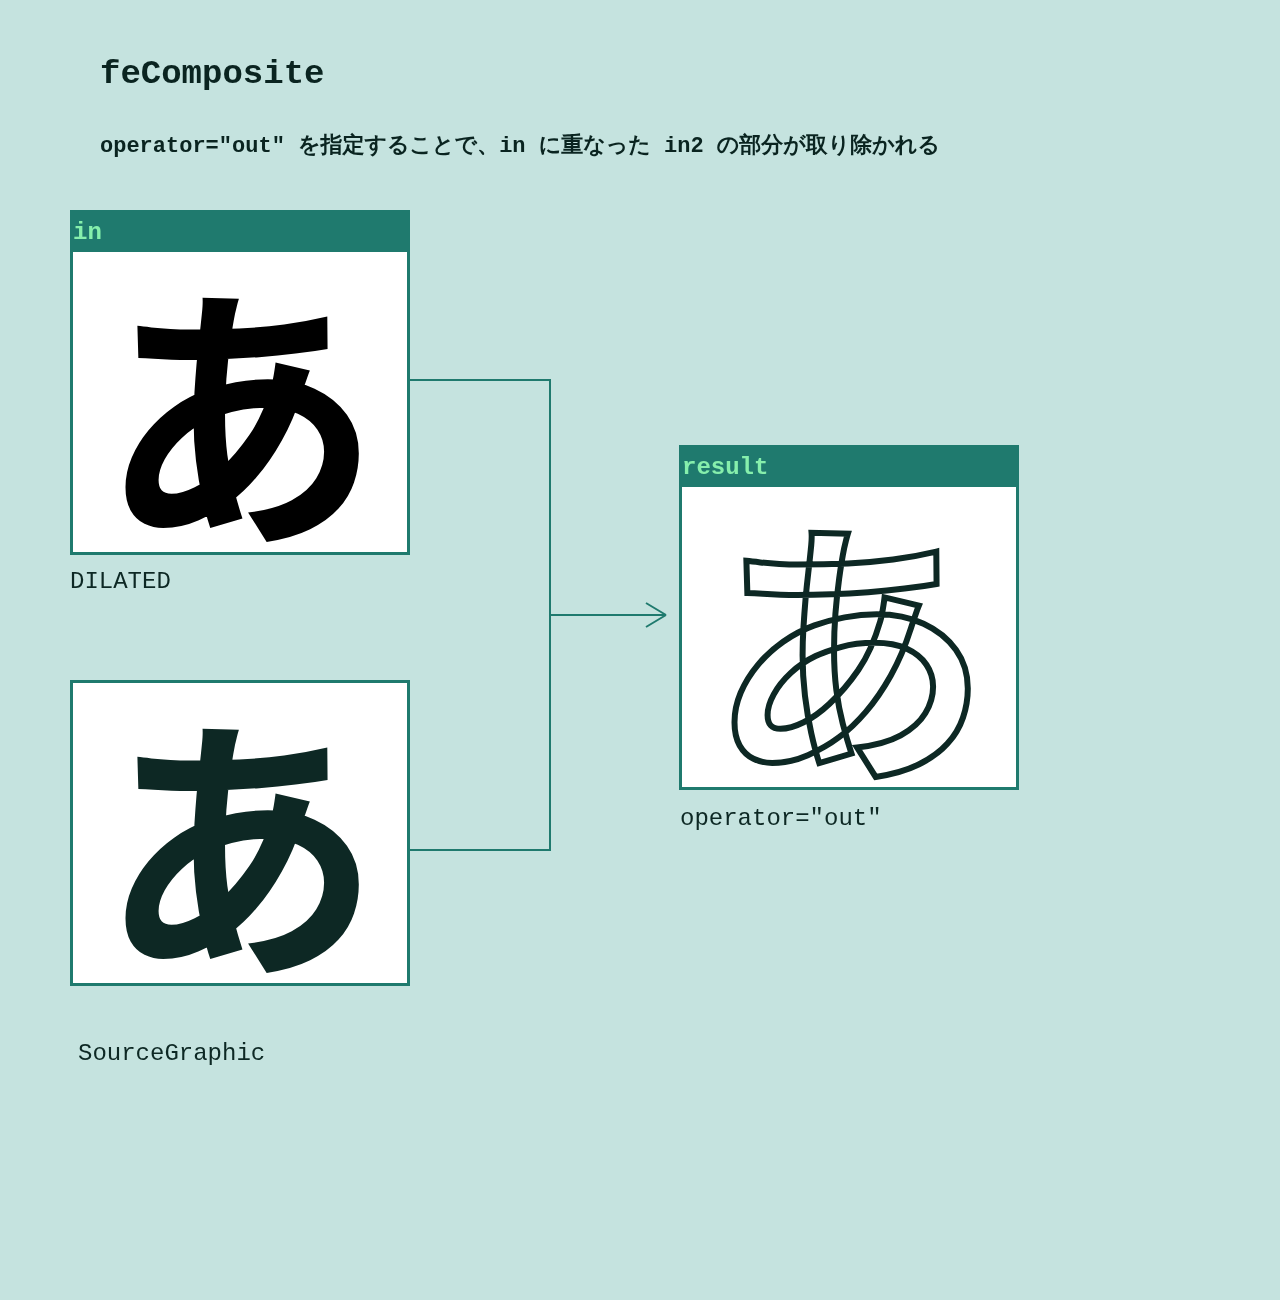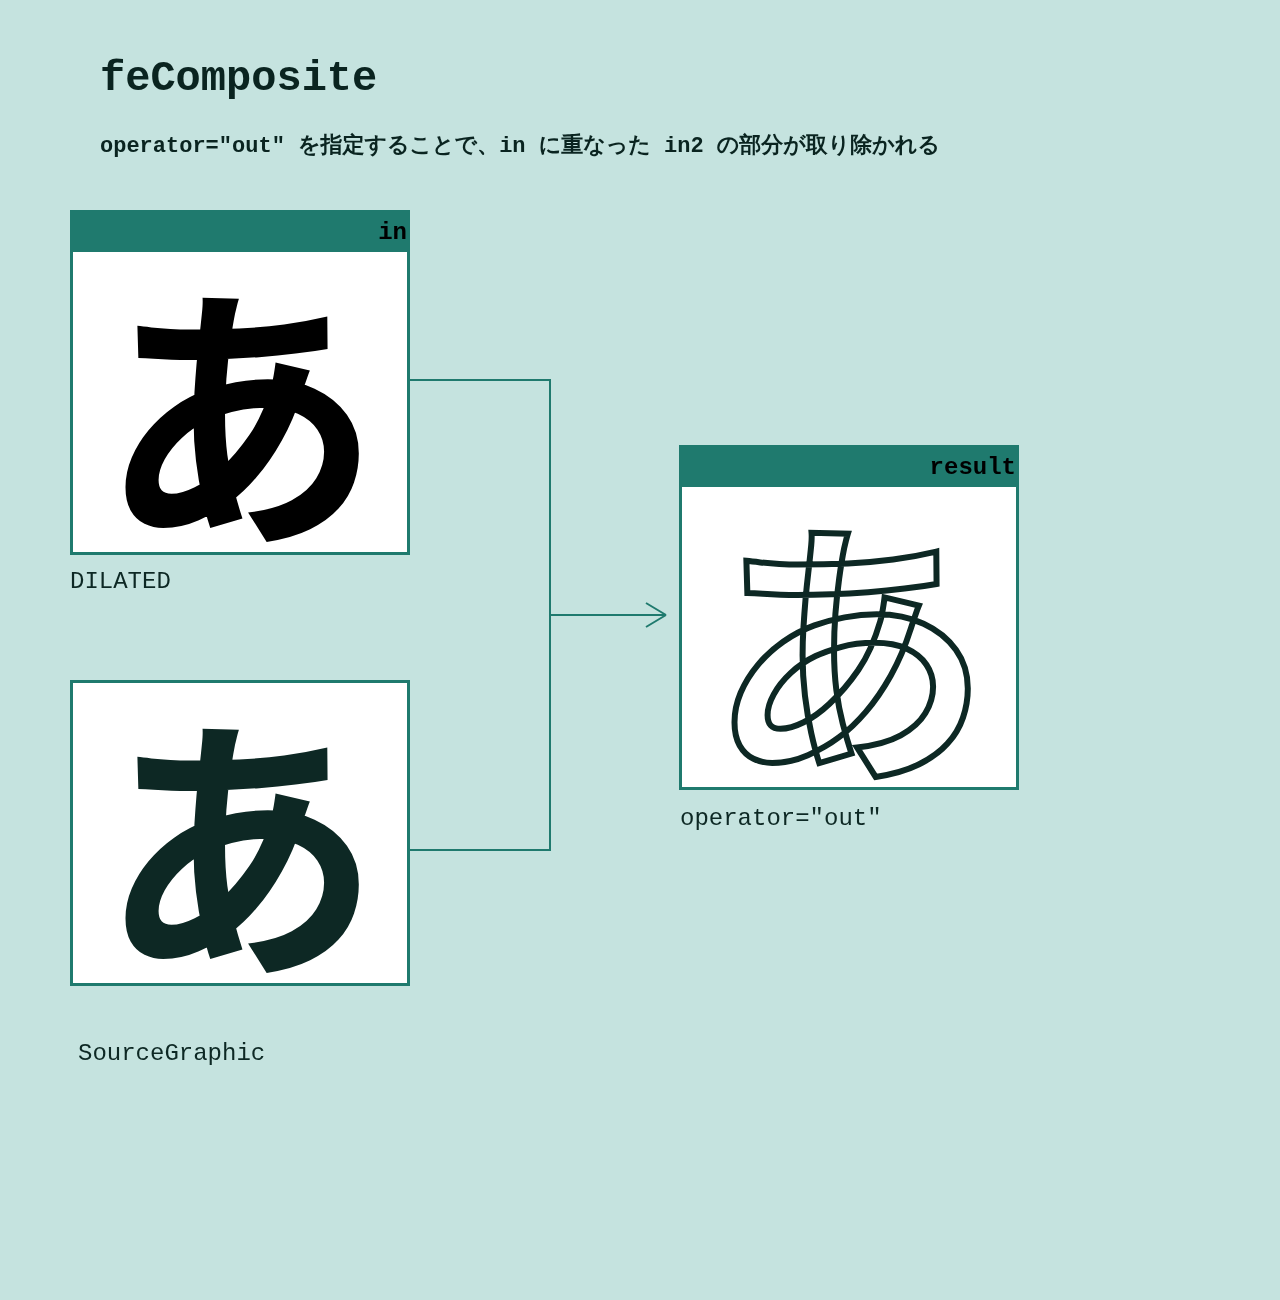--- a/index.html
+++ b/index.html
@@ -12,40 +12,40 @@
       font-family: 'Courier New', monospace;
       width: 1280px;
       height: 1300px;
       position: relative;
       color: #0a2420;
     }
     .title {
       position: absolute;
       left: 100px;
       top: 55px;
-      font-size: 42px;
+      font-size: 34px;
       font-weight: bold;
     }
     .description {
       position: absolute;
       left: 100px;
       top: 130px;
       font-size: 22px;
       font-weight: bold;
     }
     .card {
       position: absolute;
       width: 340px;
       border: 3px solid #1f7a6e;
       background: white;
     }
     .card-header {
       background: #1f7a6e;
-      color: #000000;
-      text-align: right;
+      color: #86efac;
+      text-align: left;
       padding: 6px 0;
       font-size: 24px;
       font-weight: bold;
     }
     .card-body {
       height: 300px;
       display: flex;
       align-items: center;
       justify-content: center;
       background: white;

